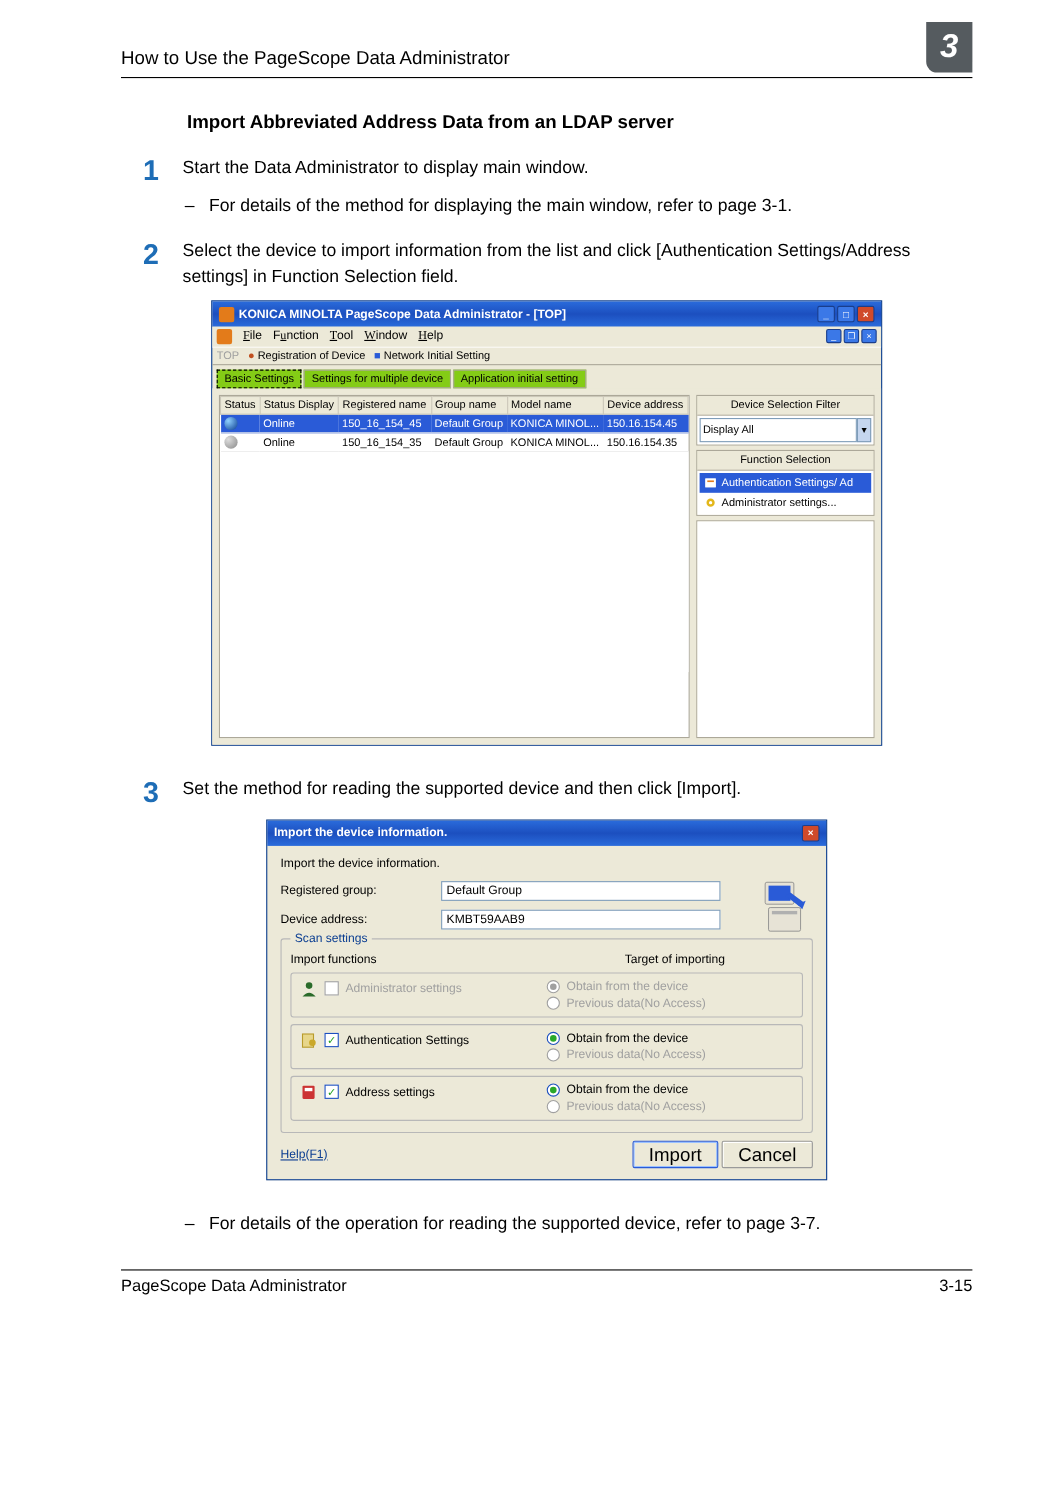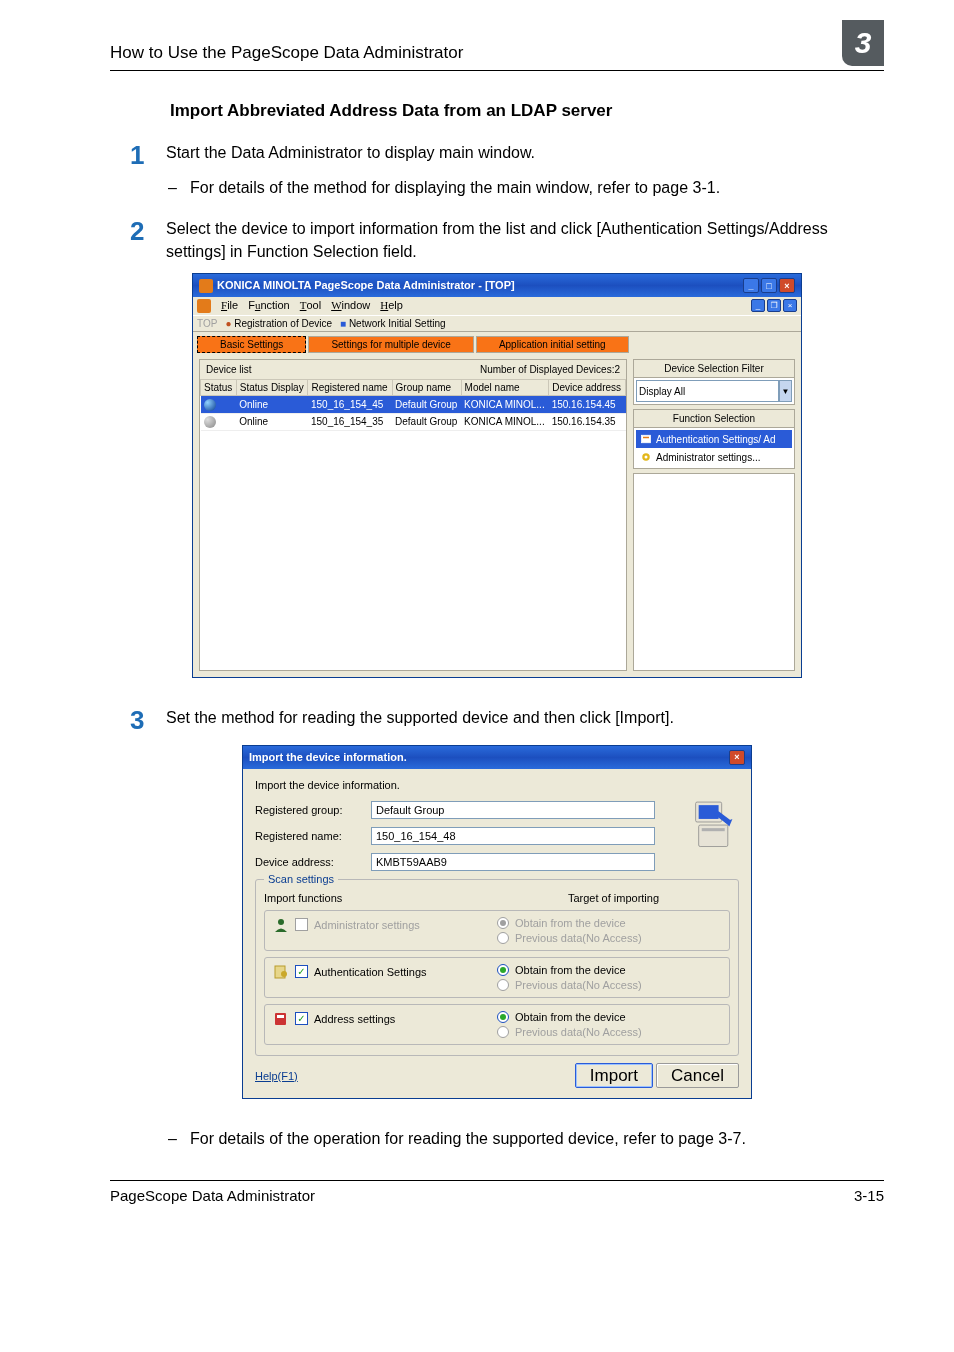--- a/index.html
+++ b/index.html
@@ -92,21 +92,21 @@
     font-weight: bold;
   }
   .s1-titlebar .ctrls { display:flex; gap:2px; }
   .ctrl { width:16px;height:15px;background:#3b78e7;border:1px solid #1a3e8c;color:#fff;display:flex;align-items:center;justify-content:center;font-size:9px;border-radius:2px;}
   .ctrl.close{background:#d04a2a;}
   .s1-menubar { background:#ece9d8; padding:2px 4px; display:flex; gap:10px; font-size:11px; position:relative;}
   .s1-menubar .right { position:absolute; right:4px; top:2px; display:flex; gap:2px;}
   .s1-menubar .right .ctrl{width:14px;height:13px;font-size:8px;}
   .s1-toolbar { padding:2px 4px; display:flex; gap:8px; font-size:10px; border-top:1px solid #fff; border-bottom:1px solid #aca899;}
   .s1-tabs { padding:4px 4px 0 4px; display:flex; gap:2px;}
-  .s1-tab { border:1px dashed #000; background:#f97316; padding:2px 22px; font-size:10px;}
+  .s1-tab { border:1px dashed #000; background:#84cc16; padding:2px 6px; font-size:10px;}
   .s1-content { display:flex; padding:6px 6px 6px 6px; gap:6px; background:#ece9d8;}
   .s1-left { flex:1; border:1px solid #aca899; background:#fff;}
   .devlist-head { padding:4px 6px; font-size:10px; display:flex; justify-content:space-between; background:#ece9d8;}
   .s1-table { width:100%; border-collapse:collapse; font-size:10px;}
   .s1-table th { background:#ece9d8; border:1px solid #cbc7b8; padding:2px 3px; font-weight:normal; text-align:left;}
   .s1-table td { border-bottom:1px solid #eee; padding:2px 3px;}
   .row-sel td { background:#2a5bd7; color:#fff;}
   .status-dot { width:12px;height:12px;border-radius:50%;display:inline-block;vertical-align:middle;}
   .dot-blue{background:radial-gradient(circle at 30% 30%,#8fd0ff,#0a3d91);}
   .dot-grey{background:radial-gradient(circle at 30% 30%,#ddd,#888);}
@@ -126,21 +126,21 @@
     background:#ece9d8;
     font-size:11px;
   }
   .s2-titlebar {
     background: linear-gradient(to bottom,#2a6bdb,#1c4fbf 50%,#2a6bdb);
     color:#fff; padding:4px 6px; font-weight:bold;
     display:flex; justify-content:space-between; align-items:center; font-size:11px;
   }
   .s2-body { padding:10px 12px 12px 12px;}
   .s2-row { display:flex; align-items:center; margin-bottom:8px;}
-  .s2-row .lbl { width:116px; font-size:11px;}
+  .s2-row .lbl { width:146px; font-size:11px;}
   .s2-row .val { flex:1; border:1px solid #7f9db9; background:#fff; padding:2px 4px; font-size:11px;}
   .pc-icon { width:46px; position:absolute; right:14px; top:30px;}
   .s2-body { position:relative;}
   .fieldset { border:1px solid #b8b8b8; border-radius:3px; padding:8px 8px 4px 8px; margin-top:6px;}
   .fieldset-legend { font-size:11px; color:#0a3d91; background:#ece9d8; padding:0 4px; position:relative; top:-15px; display:inline-block;}
   .fs-head { display:flex; font-size:11px; margin:-8px 0 6px 0;}
   .fs-head .c1{width:50%;}
   .fs-head .c2{width:50%;}
   .fs-row { border:1px solid #b8b8b8; border-radius:3px; padding:6px 8px; margin-bottom:6px; display:flex; align-items:flex-start;}
   .fs-row .left { width:50%; display:flex; align-items:center; gap:6px;}
@@ -213,24 +213,20 @@
       <span><span style="color:#c05020">●</span> <span>Registration of Device</span></span>
       <span><span style="color:#2a5bd7">■</span> <span>Network Initial Setting</span></span>
     </div>
     <div class="s1-tabs">
       <span class="s1-tab">Basic Settings</span>
       <span class="s1-tab" style="border-style:solid;border-color:#aca899;">Settings for multiple device</span>
       <span class="s1-tab" style="border-style:solid;border-color:#aca899;">Application initial setting</span>
     </div>
     <div class="s1-content">
       <div class="s1-left">
-        <div class="devlist-head">
-          <span>Device list</span>
-          <span>Number of Displayed Devices:2</span>
-        </div>
         <table class="s1-table">
           <tbody>
               <tr>
             <th>Status</th>
             <th>Status Display</th>
             <th>Registered name</th>
             <th>Group name</th>
             <th>Model name</th>
             <th>Device address</th>
           </tr>
@@ -306,24 +302,20 @@
         <rect x="10" y="34" width="38" height="28" rx="2" fill="#e7e3d6" stroke="#888"></rect>
         <rect x="14" y="38" width="30" height="4" fill="#b0b0b0"></rect>
         <path d="M36 16 L52 28 L46 32 L30 20 Z" fill="#2a5bd7"></path>
         <path d="M44 30 L54 26 L50 36 Z" fill="#2a5bd7"></path>
       </svg>
       <div class="s2-row" style="width:400px;">
         <span class="lbl">Registered group:</span>
         <span class="val">Default Group</span>
       </div>
       <div class="s2-row" style="width:400px;">
-        <span class="lbl">Registered name:</span>
-        <span class="val">150_16_154_48</span>
-      </div>
-      <div class="s2-row" style="width:400px;">
         <span class="lbl">Device address:</span>
         <span class="val">KMBT59AAB9</span>
       </div>
 
       <div class="fieldset">
         <span class="fieldset-legend">Scan settings</span>
         <div class="fs-head">
           <div class="c1" style="text-align:left">Import functions</div>
           <div class="c2" style="text-align:center">Target of importing</div>
         </div>

